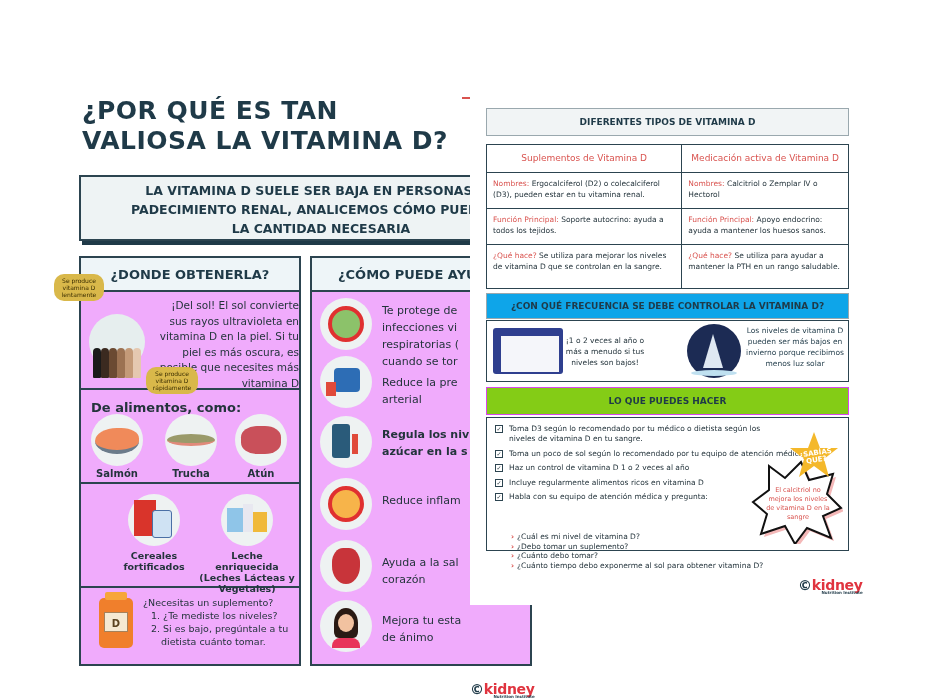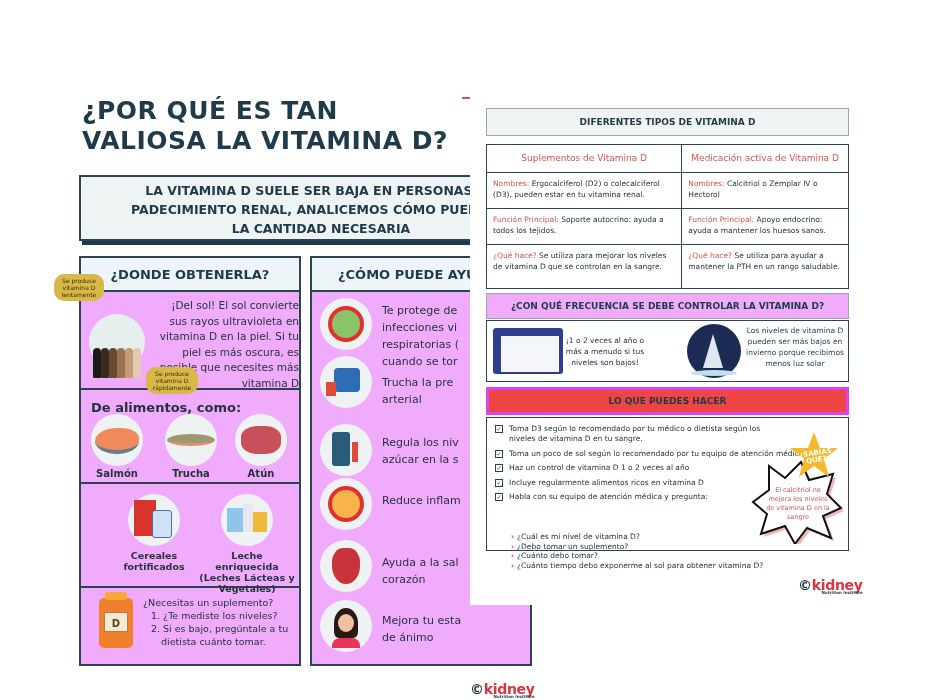--- a/index.html
+++ b/index.html
@@ -48,29 +48,29 @@
 
   
   .right-page { position: absolute; left: 470px; top: 95px; width: 394px; height: 510px; background: #fff; }
   .types-head { position: absolute; left: 16px; top: 13px; width: 363px; height: 28px; background: #f1f4f5; border: 1px solid #9aa8ae; font-weight: bold; font-size: 9px; display: flex; align-items: center; justify-content: center; color: #1f3a48; }
   .types-table { position: absolute; left: 16px; top: 49px; width: 363px; border: 1.5px solid #2c4450; border-collapse: collapse; }
   .types-table td, .types-table th { border: 1px solid #2c4450; vertical-align: top; font-size: 7.5px; line-height: 11px; padding: 5px 6px; color: #24343c; font-weight: normal; text-align: left; }
   .types-table th { color: #d9534f; font-size: 9px; text-align: center; vertical-align: middle; height: 28px; }
   .types-table td { height: 36px; }
   .red { color: #d9534f; }
 
-  .freq-head { position: absolute; left: 16px; top: 198px; width: 363px; height: 26px; background: #f0abfc; border: 1px solid #9aa8ae; font-weight: bold; font-size: 9px; display: flex; align-items: center; justify-content: center; color: #1f3a48; }
+  .freq-head { position: absolute; left: 16px; top: 198px; width: 363px; height: 26px; background: #0ea5e9; border: 1px solid #9aa8ae; font-weight: bold; font-size: 9px; display: flex; align-items: center; justify-content: center; color: #1f3a48; }
   .freq-box { position: absolute; left: 16px; top: 225px; width: 363px; height: 62px; border: 1.5px solid #2c4450; }
   .calendar { position: absolute; left: 6px; top: 7px; width: 70px; height: 46px; background: #2f3f8f; border-radius: 3px; }
   .calendar-page { position: absolute; left: 8px; top: 8px; width: 58px; height: 36px; background: #f5f6fa; }
   .freq-text1 { position: absolute; left: 70px; top: 14px; width: 96px; font-size: 7.5px; line-height: 11px; text-align: center; }
   .snow-globe { position: absolute; left: 200px; top: 3px; width: 54px; height: 54px; border-radius: 50%; background: #1c2b54; }
   .freq-text2 { position: absolute; left: 258px; top: 4px; width: 100px; font-size: 7.5px; line-height: 11px; text-align: center; color: #1f3a48; }
 
-  .todo-head { position: absolute; left: 16px; top: 292px; width: 363px; height: 28px; background: #ef4444; border: 3px solid #d946ef; font-weight: bold; font-size: 9px; display: flex; align-items: center; justify-content: center; color: #1f3a48; }
+  .todo-head { position: absolute; left: 16px; top: 292px; width: 363px; height: 28px; background: #84cc16; border: 1px solid #d946ef; font-weight: bold; font-size: 9px; display: flex; align-items: center; justify-content: center; color: #1f3a48; }
   .todo-box { position: absolute; left: 16px; top: 322px; width: 363px; height: 134px; border: 1.5px solid #2c4450; }
   .todo-list { position: absolute; left: 8px; top: 6px; list-style: none; }
   .todo-item { font-size: 7.5px; line-height: 10px; margin-bottom: 4.5px; display: flex; }
   .todo-check { display: inline-block; width: 8px; height: 8px; border: 1px solid #2c4450; margin-right: 6px; margin-top: 1px; flex-shrink: 0; font-size: 6px; line-height: 6px; text-align: center; }
   .sub-list { list-style: none; margin-left: 16px; margin-top: -2px; }
   .sub-item { font-size: 7.5px; line-height: 9.5px; }
   .sub-item .arrow { color: #d9534f; font-weight: bold; margin-right: 3px; }
 
   .burst { position: absolute; left: 264px; top: 40px; width: 92px; height: 86px; }
   .burst-text { position: absolute; left: 278px; top: 68px; width: 66px; text-align: center; font-size: 6.5px; line-height: 9px; color: #d9534f; }
@@ -184,26 +184,26 @@
         <div>cuando se tor</div>
       </div>
     </div>
 
     <div class="benefit" style="top:98px;">
       <div class="benefit-circle">
         <div style="position:absolute;left:14px;top:12px;width:26px;height:24px;background:#2d6db5;border-radius:4px;"></div>
         <div style="position:absolute;left:6px;top:26px;width:10px;height:14px;background:#e04a3a;"></div>
       </div>
       <div class="benefit-text" style="top:18px;">
-        <div>Trucha la pre</div>
+        <div>Reduce la pre</div>
         <div>arterial</div>
       </div>
     </div>
 
-    <div class="benefit" style="top:166px;">
+    <div class="benefit" style="top:158px;font-weight:bold;">
       <div class="benefit-circle">
         <div style="position:absolute;left:12px;top:8px;width:18px;height:34px;background:#2a5b7a;border-radius:3px;"></div>
         <div style="position:absolute;left:32px;top:18px;width:6px;height:20px;background:#e04a3a;"></div>
       </div>
       <div class="benefit-text" style="top:10px;">
         <div>Regula los niv</div>
         <div>azúcar en la s</div>
       </div>
     </div>
 

